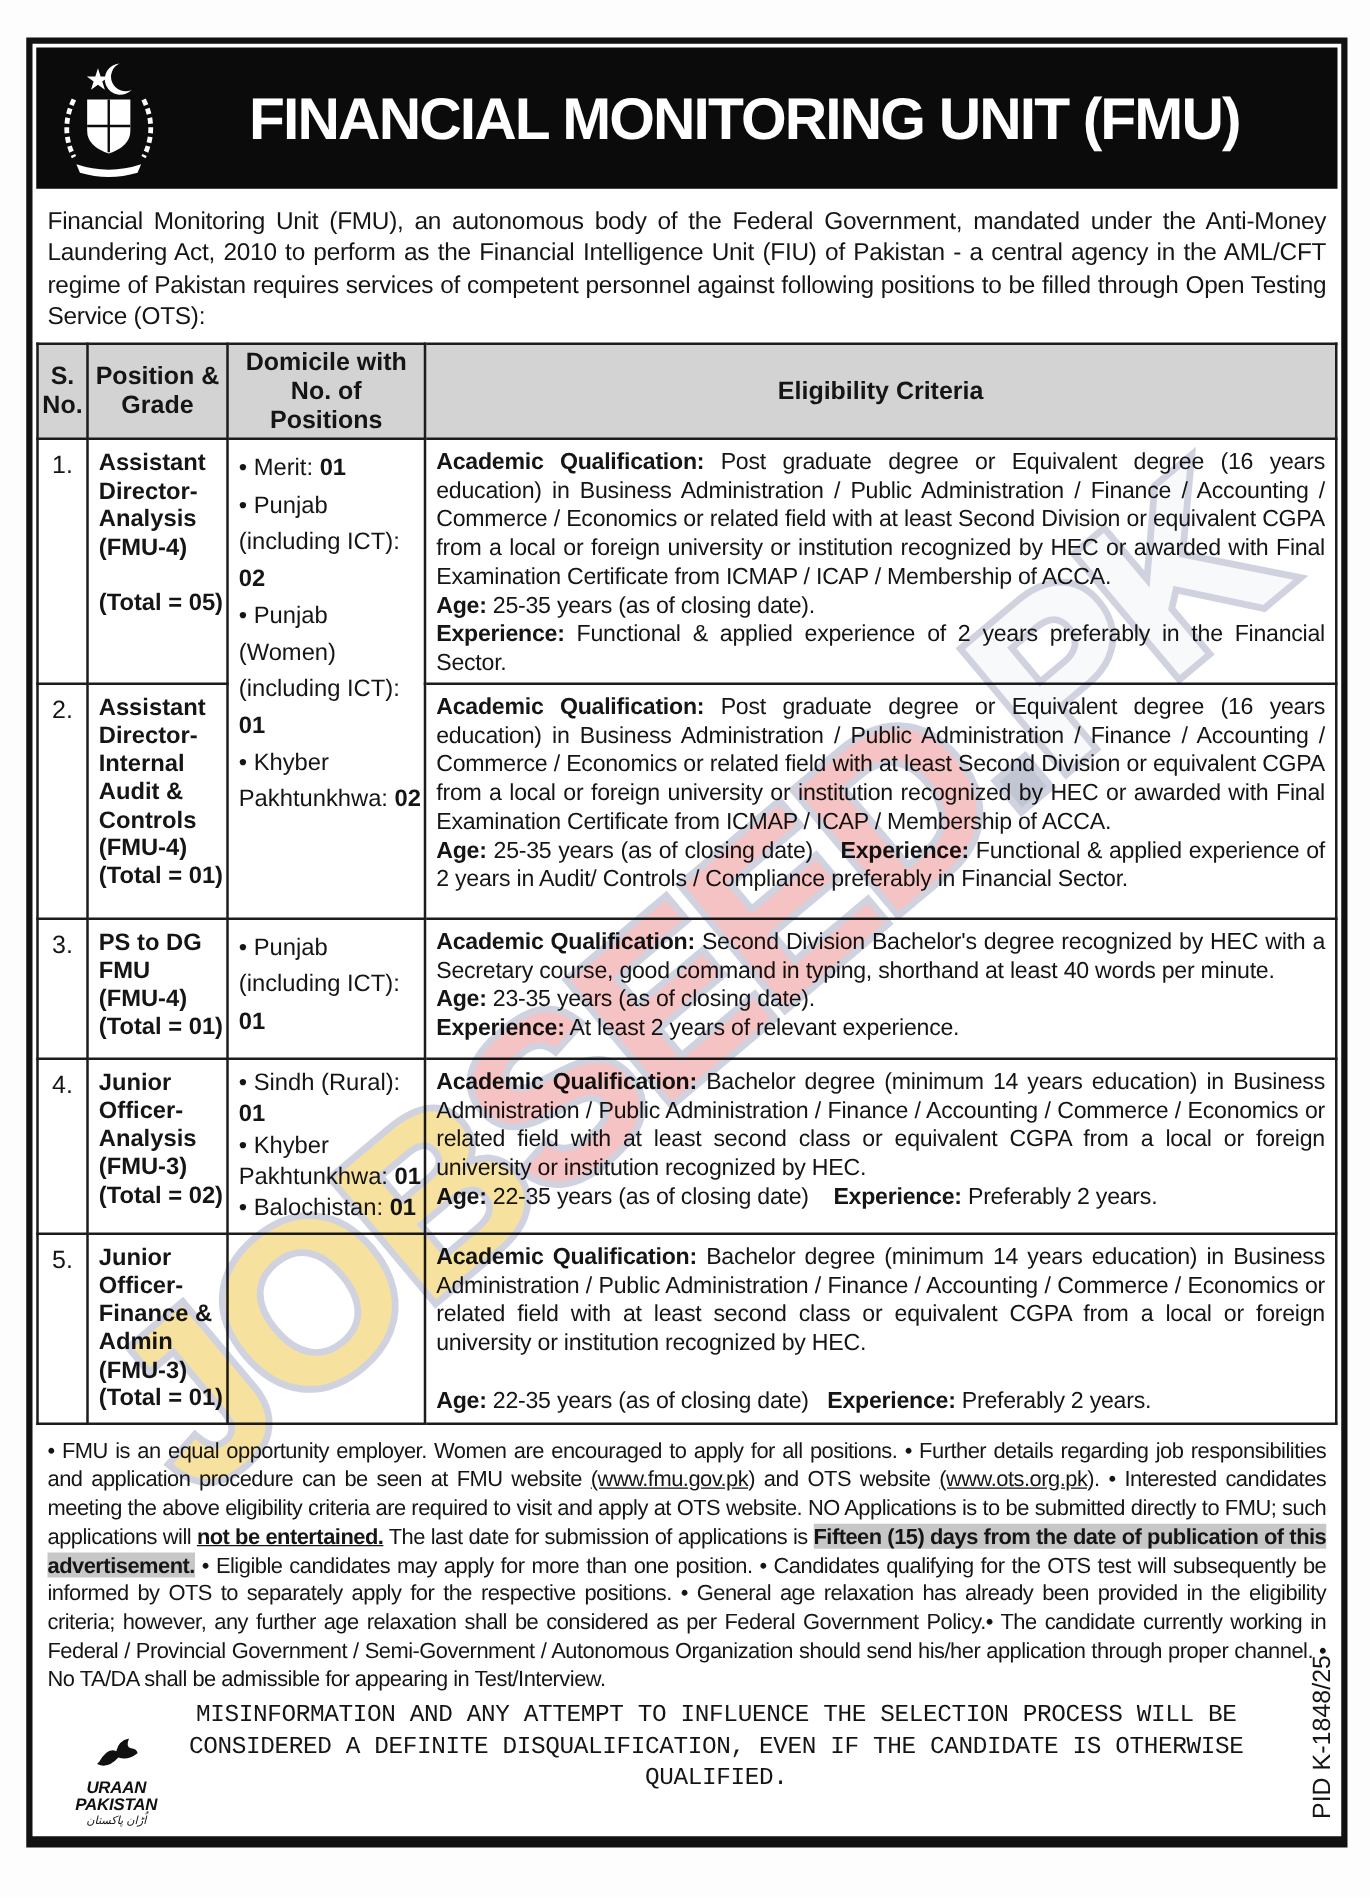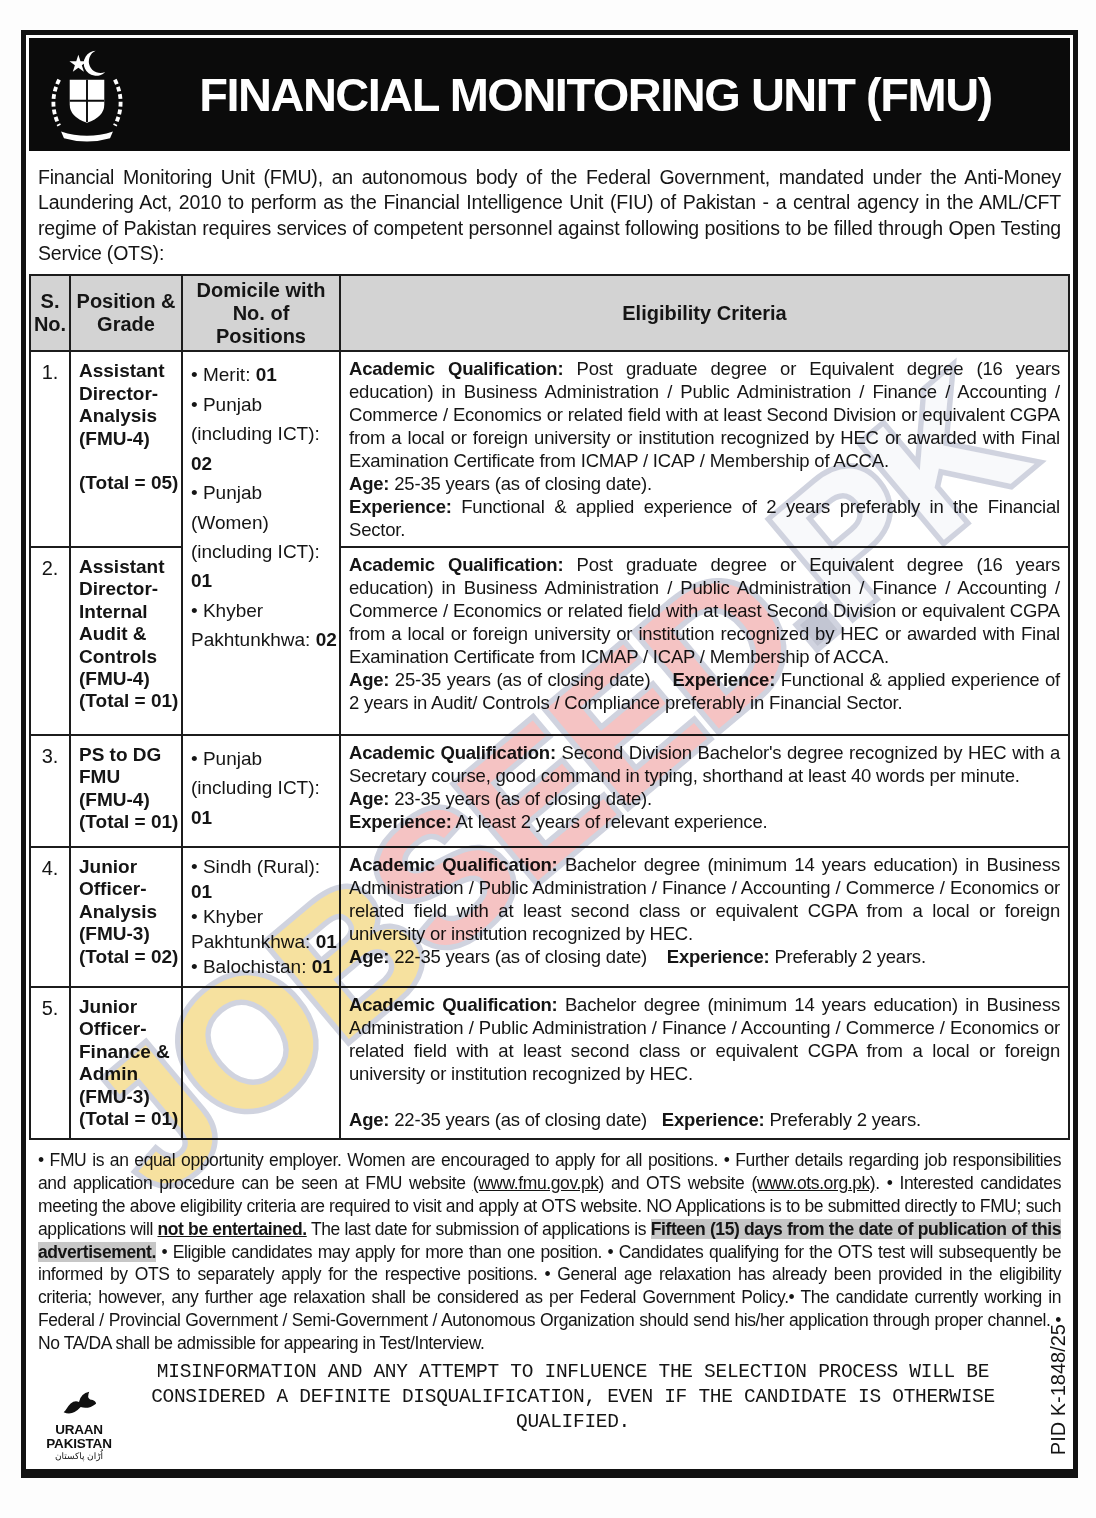--- a/index.html
+++ b/index.html
@@ -58,21 +58,21 @@
     padding:9px 12px 2px 12px;font-size:17.5px;line-height:1.31;
     text-align:justify;letter-spacing:-0.4px;
   }
   .hl{background:#c7c7c7;}
   .signature{text-align:center;font-size:20px;margin-top:3px;letter-spacing:-0.3px;}
   .warning{
     text-align:center;font-size:19.5px;line-height:1.28;
     margin:3px 48px 0 95px;letter-spacing:-0.3px;font-family:Liberation Mono, monospace;
   }
   .uraan{
-    position:absolute;left:10px;bottom:8px;width:86px;text-align:center;color:#101010;
+    position:absolute;left:24px;bottom:8px;width:86px;text-align:center;color:#101010;font-style:italic;
   }
   .uraan-name{font-size:13.5px;font-weight:bold;line-height:1.05;letter-spacing:-0.2px;}
   .uraan-urdu{font-size:9px;line-height:1;margin-top:1px;}
   .pid{
     position:absolute;right:3px;bottom:14px;
     writing-mode:vertical-rl;transform:rotate(180deg);
     font-size:20px;letter-spacing:0;color:#141414;white-space:nowrap;
   }
   
   svg.wm{

